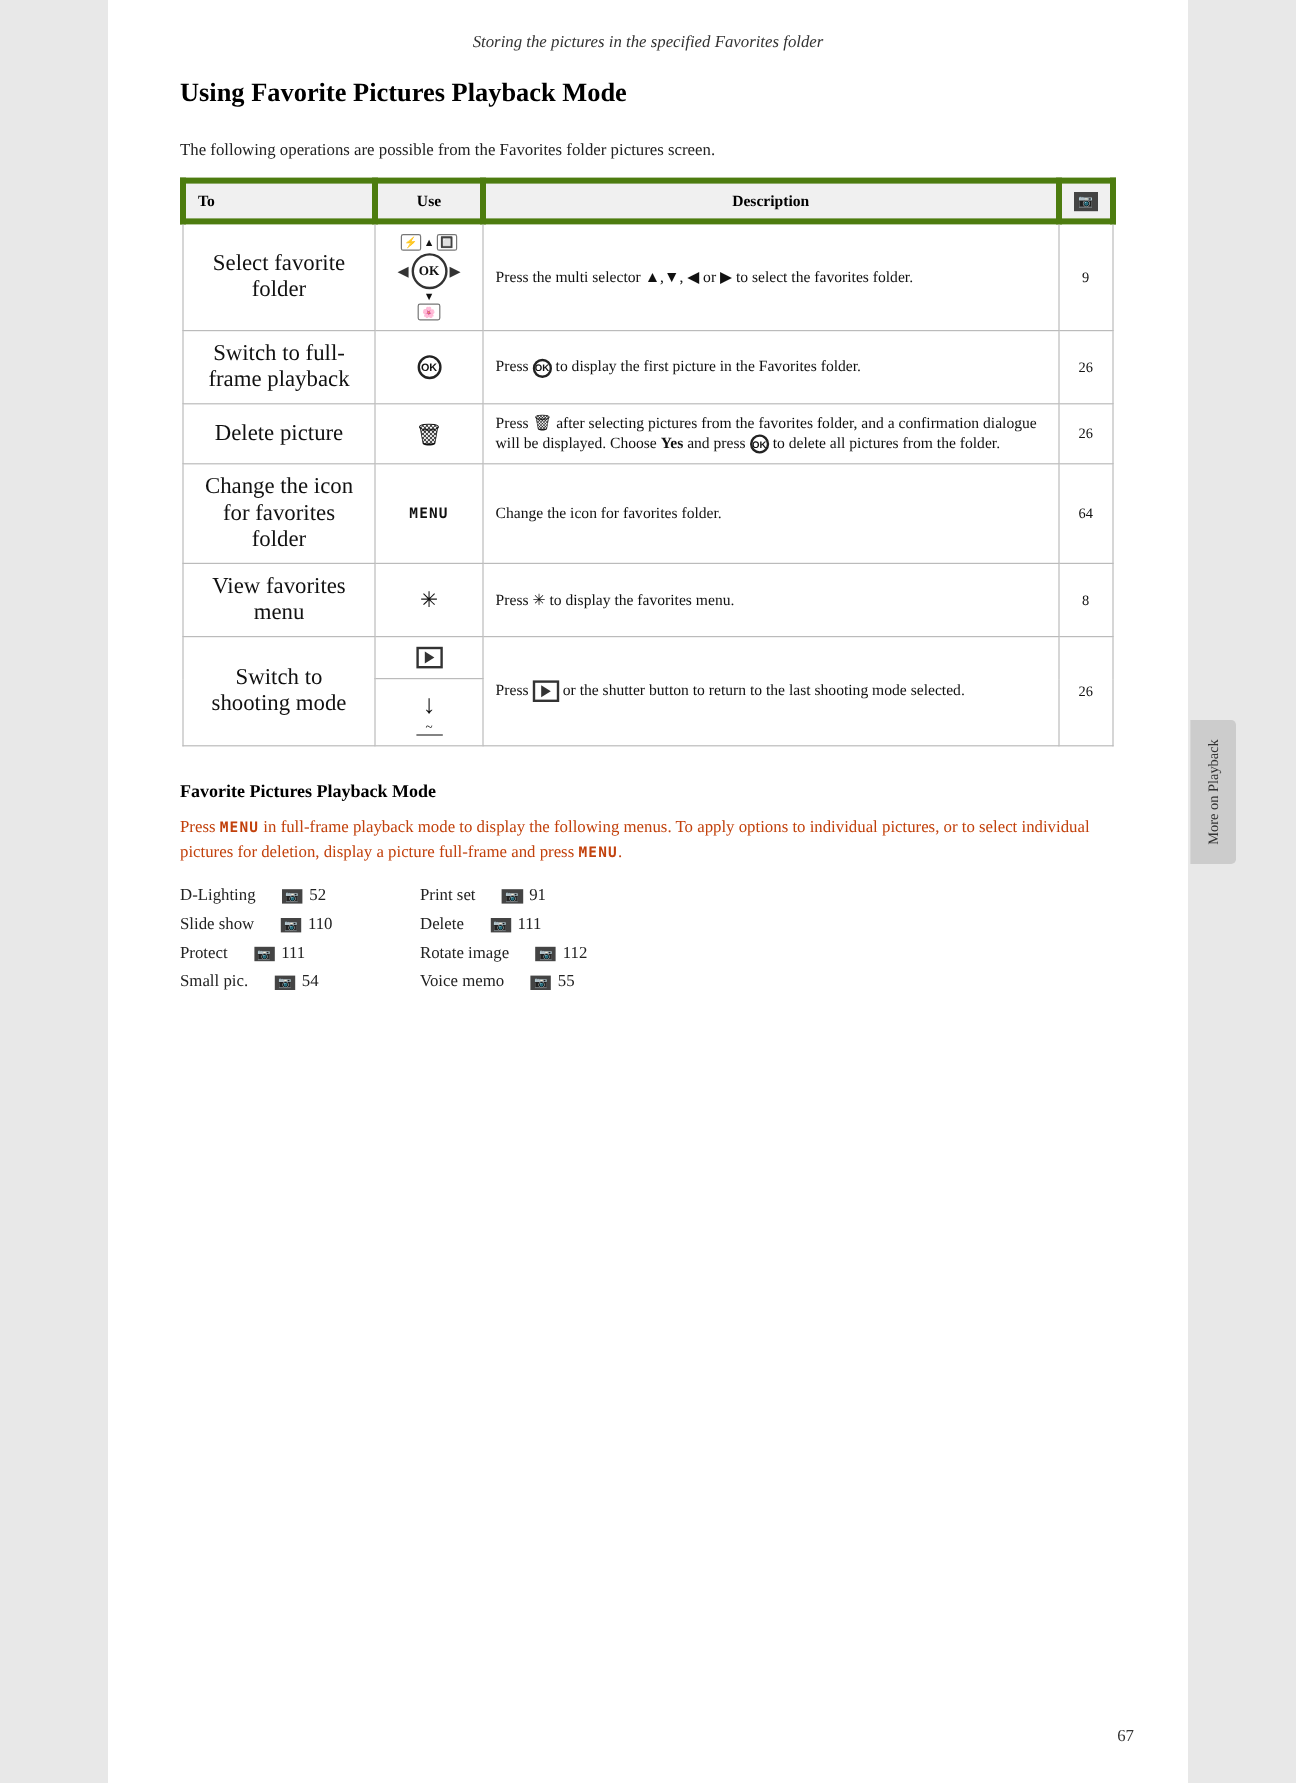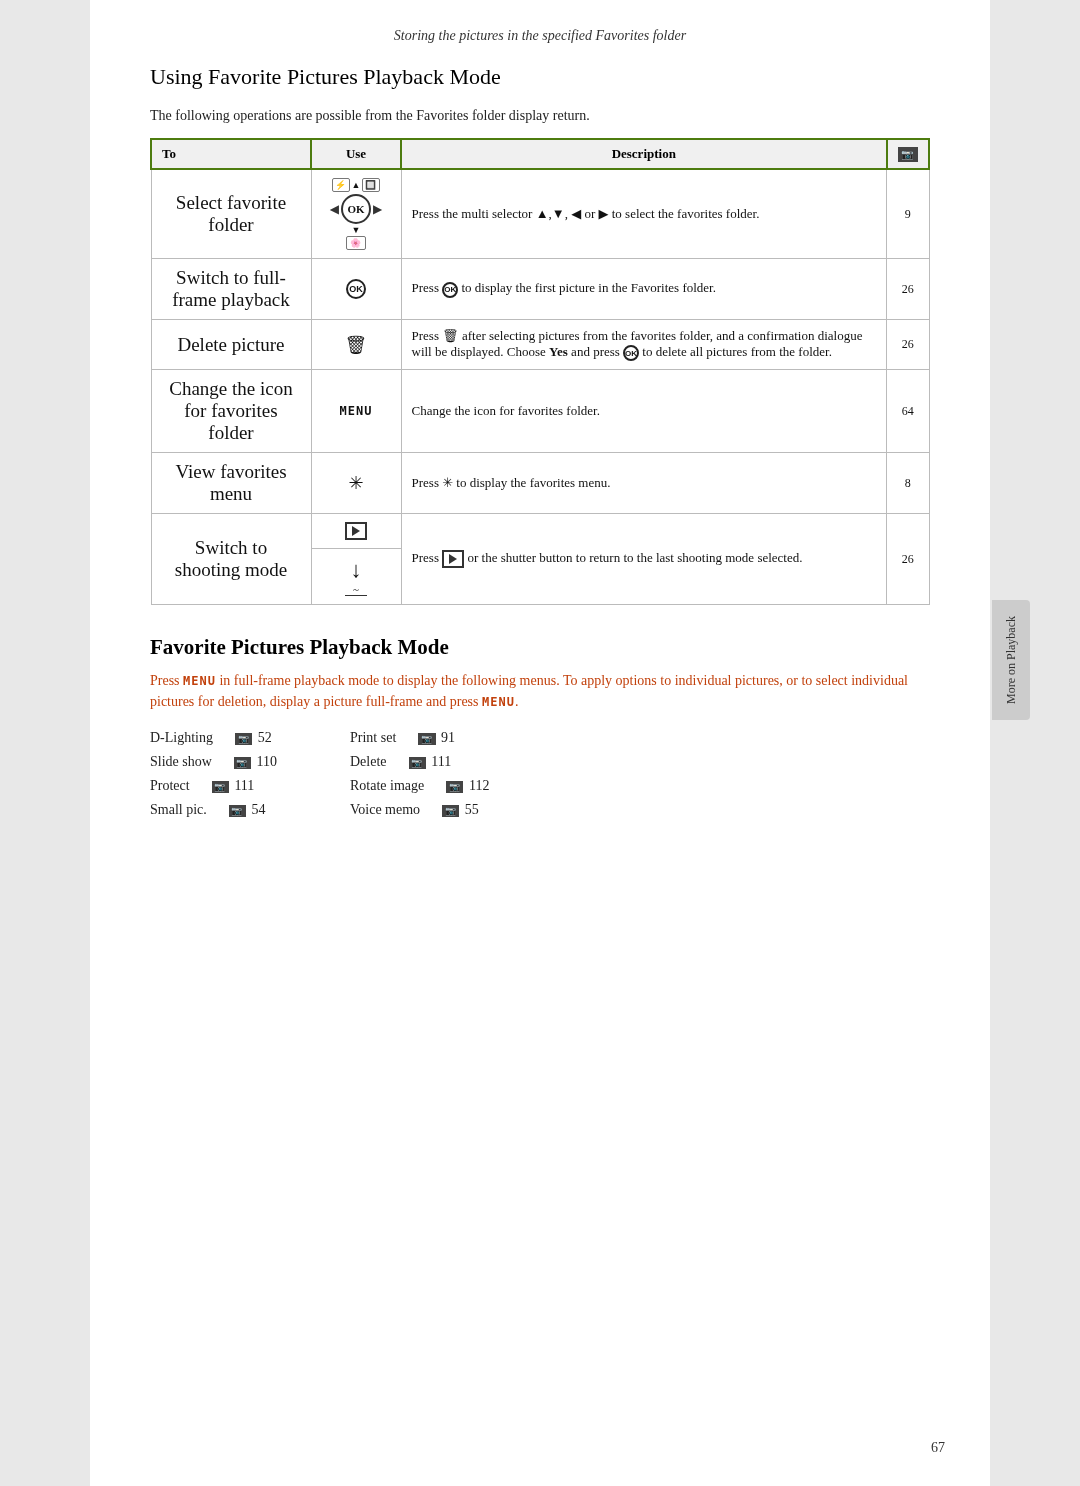--- a/index.html
+++ b/index.html
@@ -21,37 +21,37 @@
     }
     .top-header {
       text-align: center;
       font-size: 14px;
       color: #333;
       margin-bottom: 20px;
       font-style: italic;
     }
     .section-title {
       font-size: 22px;
-      font-weight: normal;
-      margin-bottom: 18px;
+      font-weight: bold;
+      margin-bottom: 28px;
       color: #000;
     }
     .section-intro {
       font-size: 14px;
       margin-bottom: 14px;
       color: #222;
     }
     table {
       width: 100%;
       border-collapse: collapse;
       font-size: 13.5px;
       margin-bottom: 30px;
     }
     table thead tr th {
-      border: 2px solid #4d7c0f;
+      border: 5px solid #4d7c0f;
       padding: 6px 10px;
       background: #f0f0f0;
       font-weight: bold;
       text-align: center;
       font-size: 13px;
     }
     table thead tr th:first-child {
       text-align: left;
     }
     table tbody tr td {
@@ -96,21 +96,21 @@
       border-bottom: 5px solid transparent;
       border-left: 8px solid #333;
     }
     .down-arrow {
       font-size: 22px;
     }
     .trash-icon {
       font-size: 18px;
     }
     .subsection-title {
-      font-size: 21px;
+      font-size: 15px;
       font-weight: bold;
       margin-bottom: 10px;
       color: #000;
     }
     .subsection-body {
       font-size: 14px;
       line-height: 1.5;
       margin-bottom: 16px;
       color: #c2410c;
     }
@@ -217,21 +217,21 @@
 <body>
 
 <div class="page">
 
   <div class="top-header">
     <em>Storing the pictures in the specified Favorites folder</em>
   </div>
 
   <h2 class="section-title">Using Favorite Pictures Playback Mode</h2>
 
-  <p class="section-intro">The following operations are possible from the Favorites folder display return.</p>
+  <p class="section-intro">The following operations are possible from the Favorites folder pictures screen.</p>
 
   <table>
     <thead>
       <tr>
         <th>To</th>
         <th>Use</th>
         <th>Description</th>
         <th>
           <span style="display:inline-block;background:#444;color:#fff;padding:2px 4px;font-size:10px;">📷</span>
         </th>

